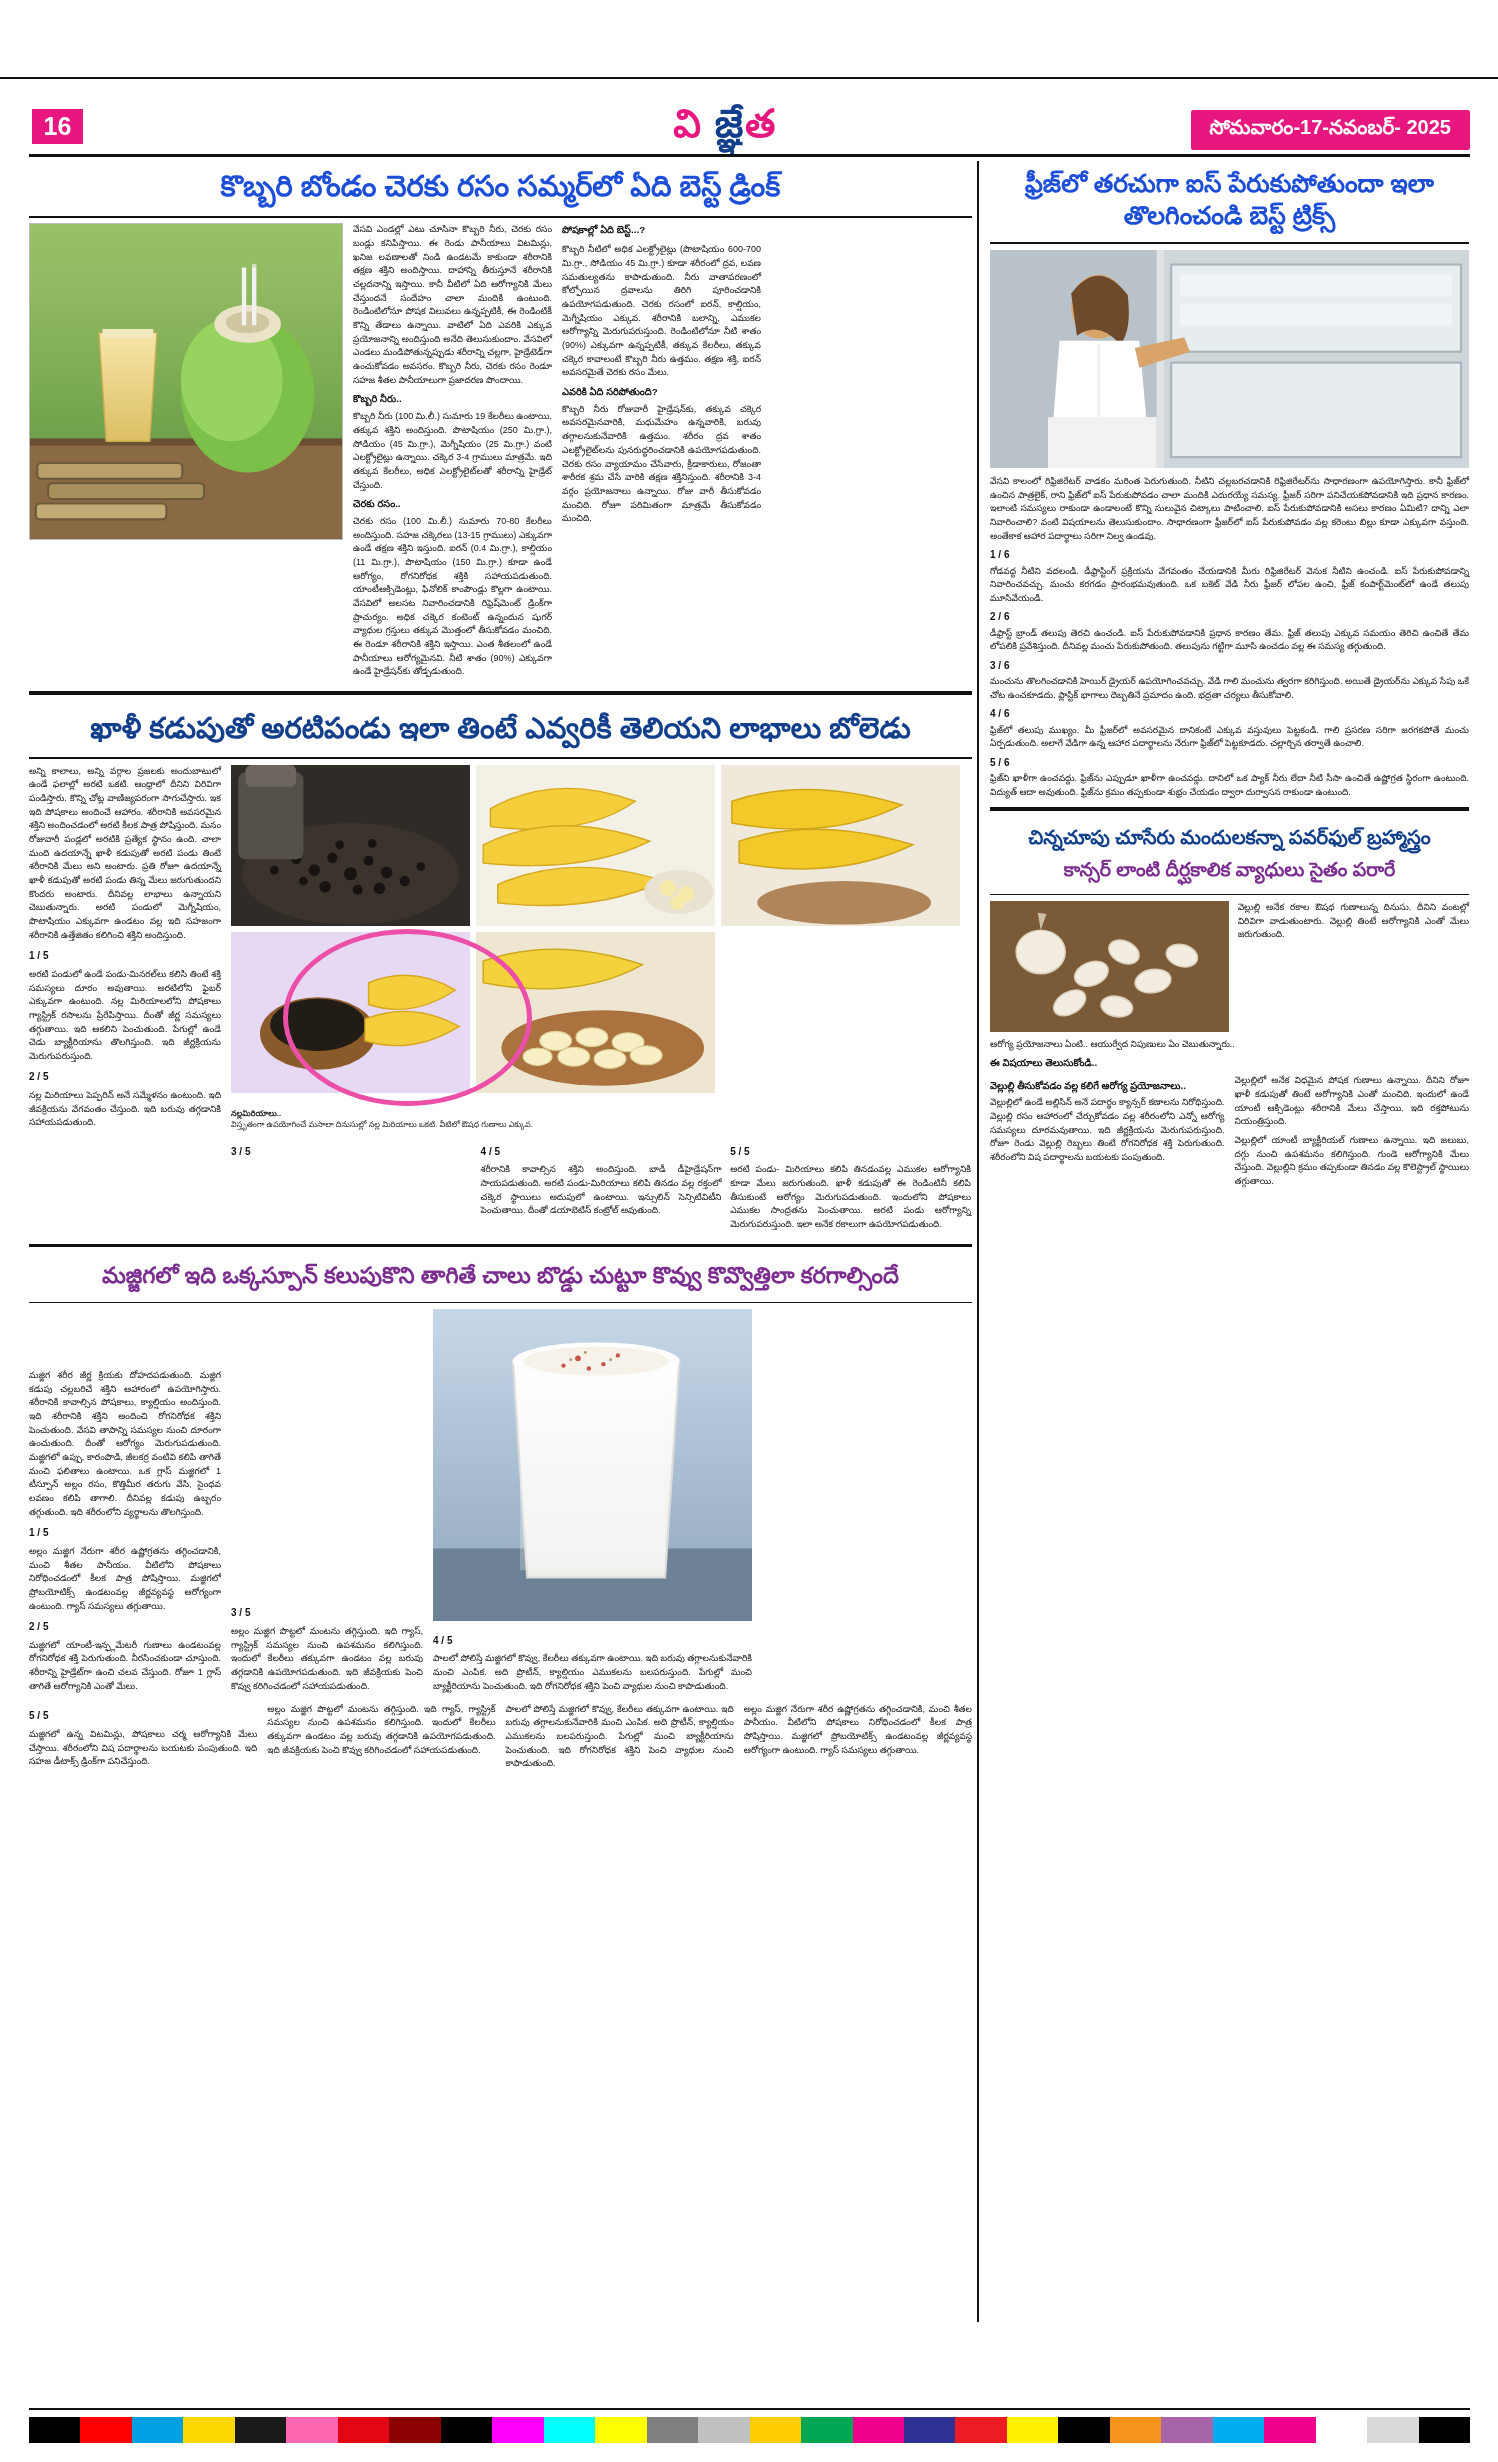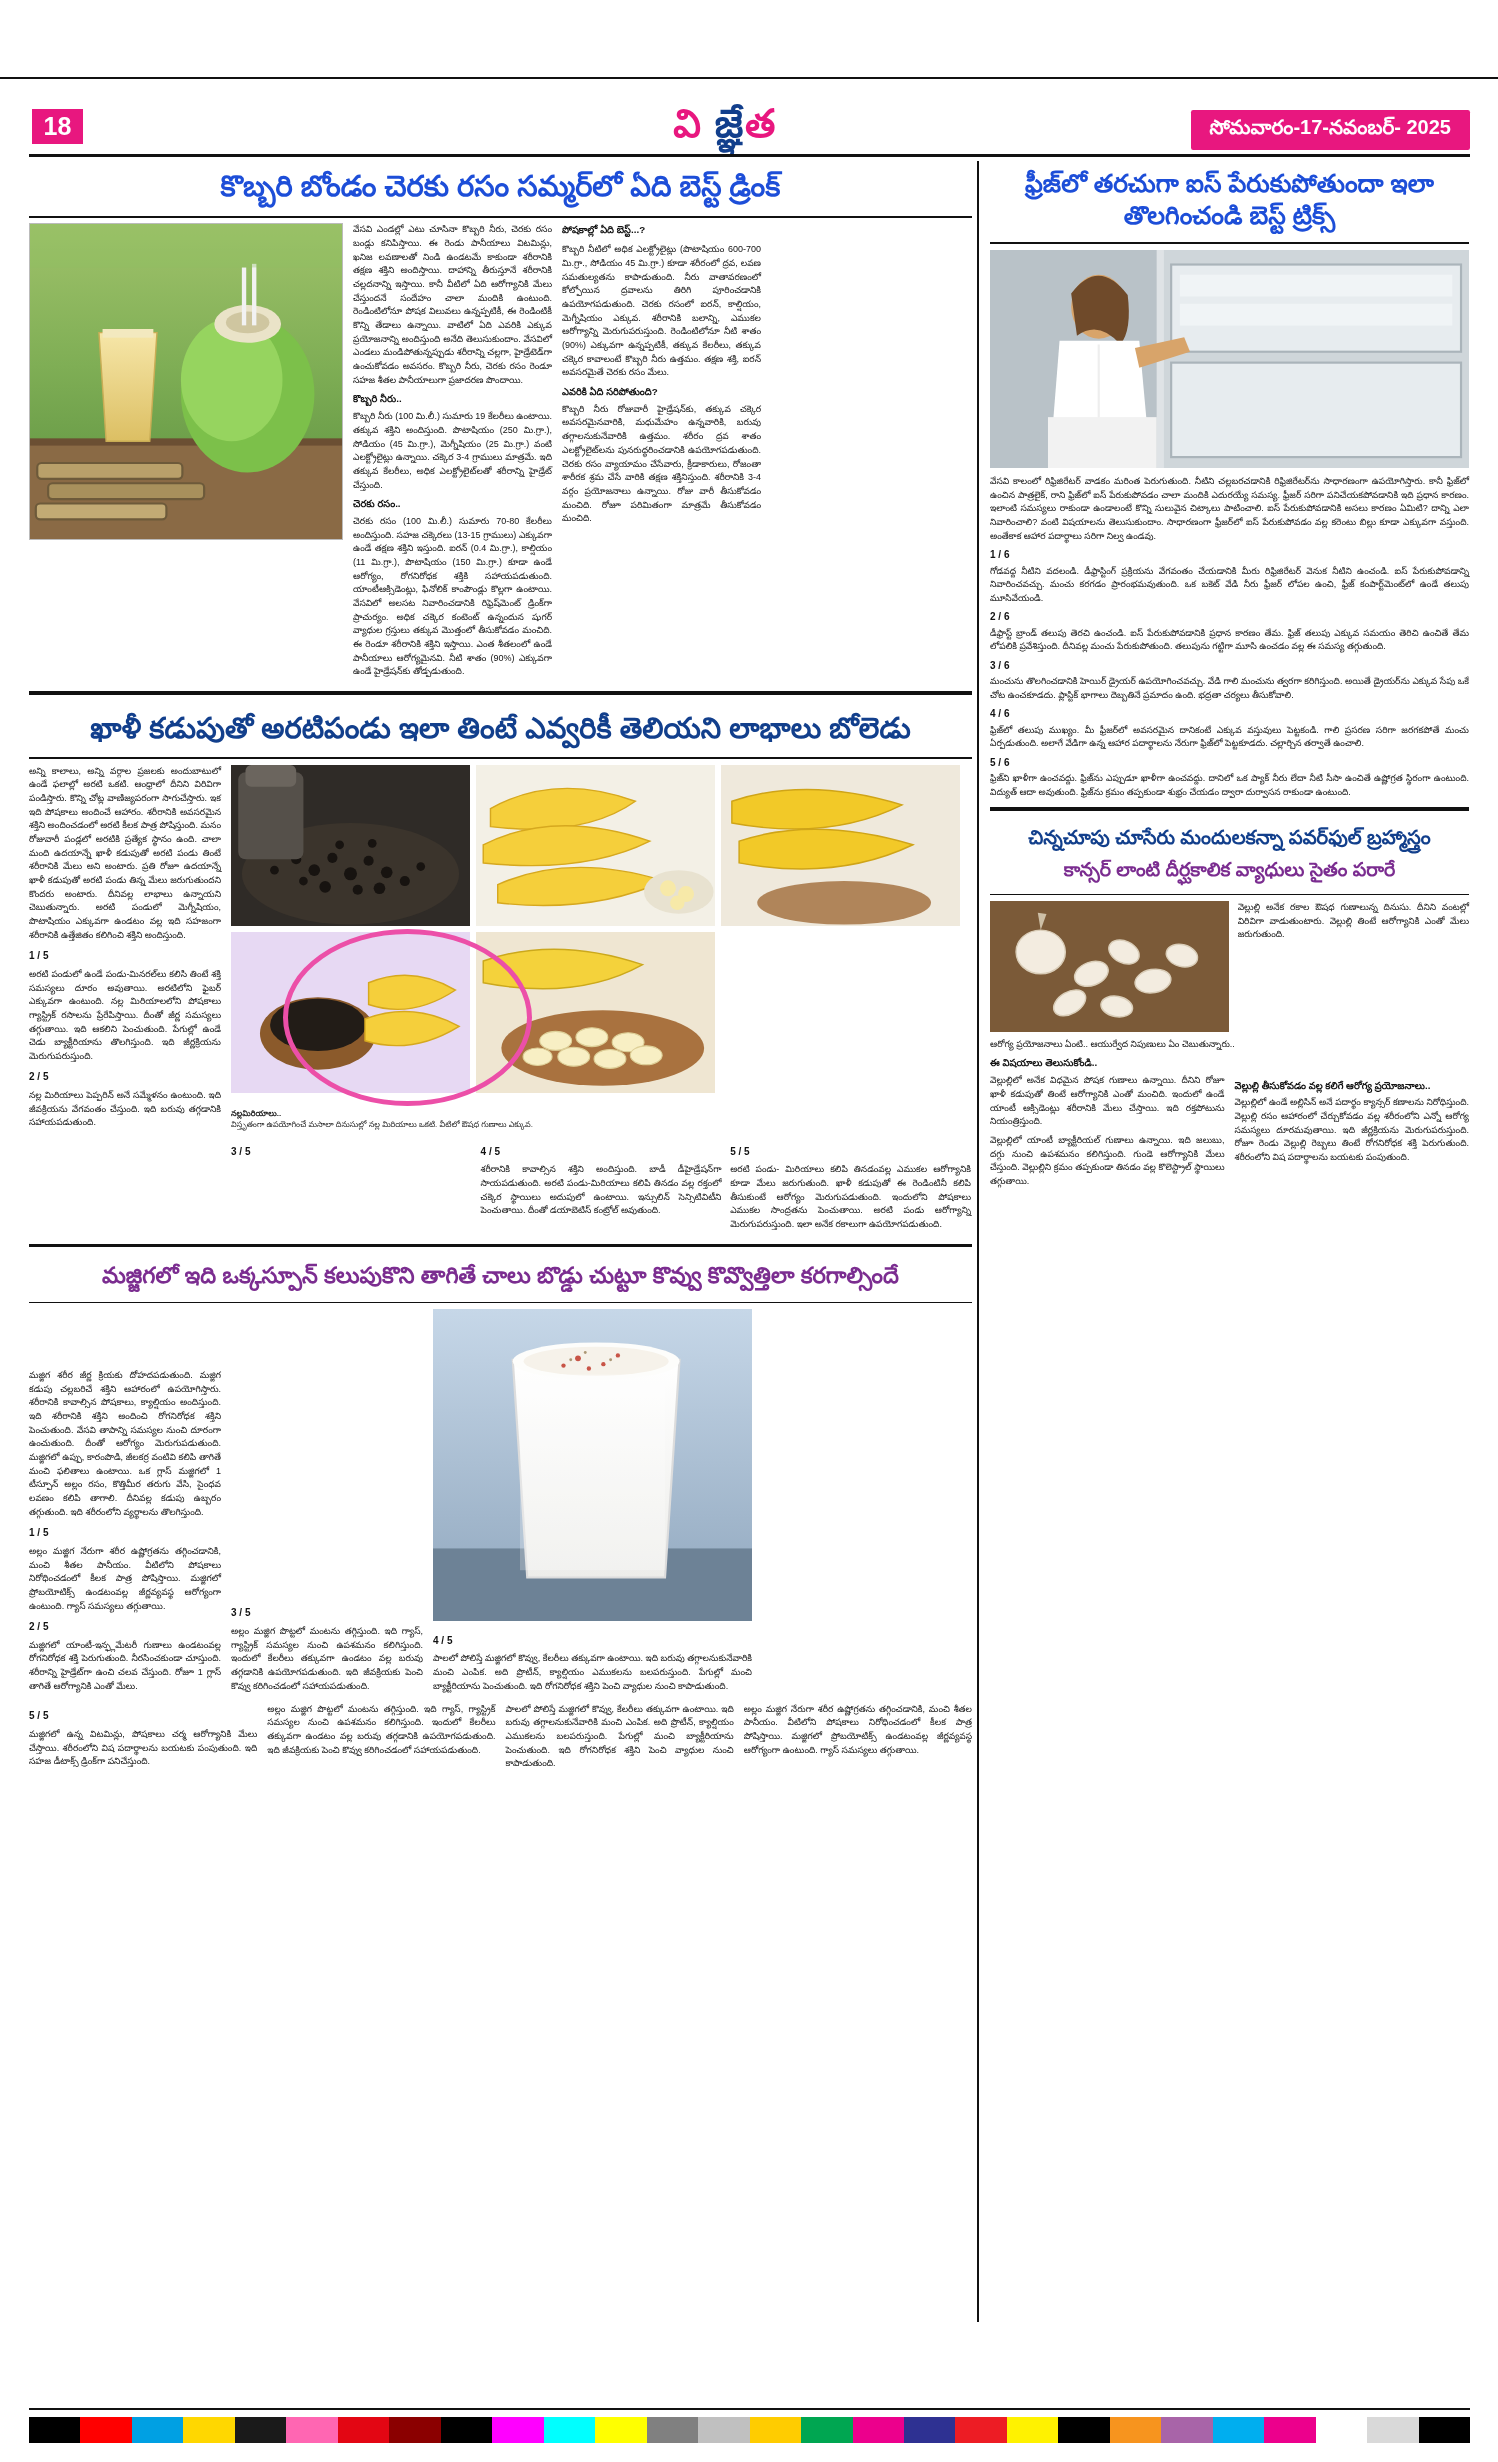--- a/index.html
+++ b/index.html
@@ -62,21 +62,21 @@
   .art{width:100%;height:100%;display:block;}
 </style>
 </head>
 <body>
 
 <div class="page">
 
   <div class="masthead">
     <div style="position:absolute;left:0;top:77px;width:1499px;height:2.2px;background:#111;"></div>
   </div>
-  <div class="page-num">18</div>
+  <div class="page-num">16</div>
   <div class="logo">
     <span style="color:#e8177f;">వి</span><span style="color:#123f8c;"> జ్ఞే</span><span style="color:#e8177f;">త</span>
   </div>
   <div class="date-badge">సోమవారం-17-నవంబర్- 2025</div>
   <div class="rule-top"></div>
 
   <div class="v-divider"></div>
 
   <div class="left-col">
 
@@ -439,26 +439,26 @@
         </div>
       </div>
 
       <div class="tx" style="margin-top:5.8px;">
         <p>ఆరోగ్య ప్రయోజనాలు ఏంటి.. ఆయుర్వేద నిపుణులు ఏం చెబుతున్నారు..</p>
         <div class="subhead">ఈ విషయాలు తెలుసుకోండి..</div>
       </div>
 
       <div class="cols3" style="margin-top:2.9px;">
         <div class="tx">
+          <div class="subhead">వెల్లుల్లి తీసుకోవడం వల్ల కలిగే ఆరోగ్య ప్రయోజనాలు..</div>
+          <p>వెల్లుల్లిలో ఉండే అల్లిసిన్ అనే పదార్థం క్యాన్సర్ కణాలను నిరోధిస్తుంది. వెల్లుల్లి రసం ఆహారంలో చేర్చుకోవడం వల్ల శరీరంలోని ఎన్నో ఆరోగ్య సమస్యలు దూరమవుతాయి. ఇది జీర్ణక్రియను మెరుగుపరుస్తుంది. రోజూ రెండు వెల్లుల్లి రెబ్బలు తింటే రోగనిరోధక శక్తి పెరుగుతుంది. శరీరంలోని విష పదార్థాలను బయటకు పంపుతుంది.</p>
+        </div>
+        <div class="tx">
           <p>వెల్లుల్లిలో అనేక విధమైన పోషక గుణాలు ఉన్నాయి. దీనిని రోజూ ఖాళీ కడుపుతో తింటే ఆరోగ్యానికి ఎంతో మంచిది. ఇందులో ఉండే యాంటీ ఆక్సిడెంట్లు శరీరానికి మేలు చేస్తాయి. ఇది రక్తపోటును నియంత్రిస్తుంది.</p>
           <p>వెల్లుల్లిలో యాంటీ బ్యాక్టీరియల్ గుణాలు ఉన్నాయి. ఇది జలుబు, దగ్గు నుంచి ఉపశమనం కలిగిస్తుంది. గుండె ఆరోగ్యానికి మేలు చేస్తుంది. వెల్లుల్లిని క్రమం తప్పకుండా తినడం వల్ల కొలెస్ట్రాల్ స్థాయిలు తగ్గుతాయి.</p>
-        </div>
-        <div class="tx">
-          <div class="subhead">వెల్లుల్లి తీసుకోవడం వల్ల కలిగే ఆరోగ్య ప్రయోజనాలు..</div>
-          <p>వెల్లుల్లిలో ఉండే అల్లిసిన్ అనే పదార్థం క్యాన్సర్ కణాలను నిరోధిస్తుంది. వెల్లుల్లి రసం ఆహారంలో చేర్చుకోవడం వల్ల శరీరంలోని ఎన్నో ఆరోగ్య సమస్యలు దూరమవుతాయి. ఇది జీర్ణక్రియను మెరుగుపరుస్తుంది. రోజూ రెండు వెల్లుల్లి రెబ్బలు తింటే రోగనిరోధక శక్తి పెరుగుతుంది. శరీరంలోని విష పదార్థాలను బయటకు పంపుతుంది.</p>
         </div>
       </div>
     </div>
 
   </div>
 
   <div class="bottom-rule"></div>
   <div class="colorbar">
       <span style="background: rgb(0, 0, 0);"></span>
       <span style="background: rgb(255, 0, 0);"></span>

